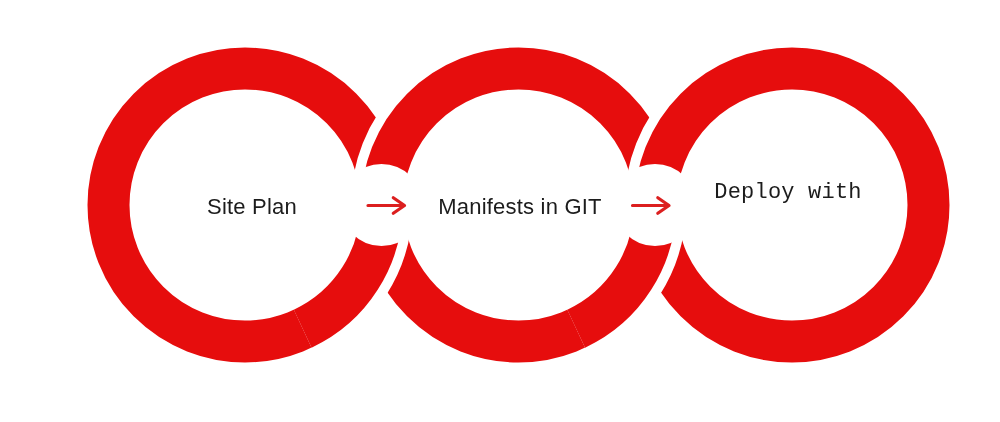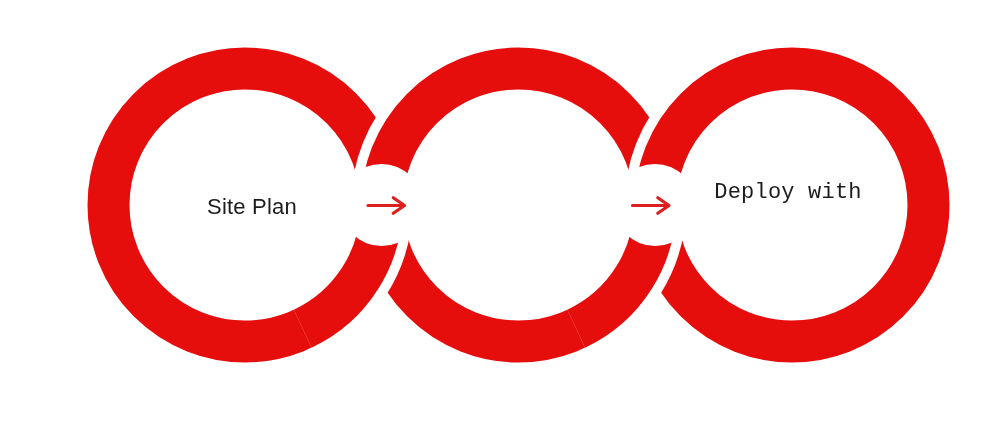--- a/index.html
+++ b/index.html
@@ -76,18 +76,21 @@
     <circle class="bite" cx="629" cy="205" r="41"></circle>
 
     <path class="flow-arrow" d="M342 205.5 H377.3 M367.3 197.7 L378.5 205.5 L367.3 213.3" stroke="#dc1f1f"></path>
     <path class="flow-arrow" d="M606.5 205.5 H641.8 M631.8 197.7 L643 205.5 L631.8 213.3" stroke="#dc1f1f"></path>
   </svg>
 
   <div class="step-label label-1">
     <span>Site Plan</span>
   </div>
 
+  <div class="step-label label-2">
+    <span>Manifests in GIT</span>
+  </div>
 
   <div class="step-label label-3">
     <span>Deploy with</span>
   </div>
 
 </div>
 
 </body></html>

